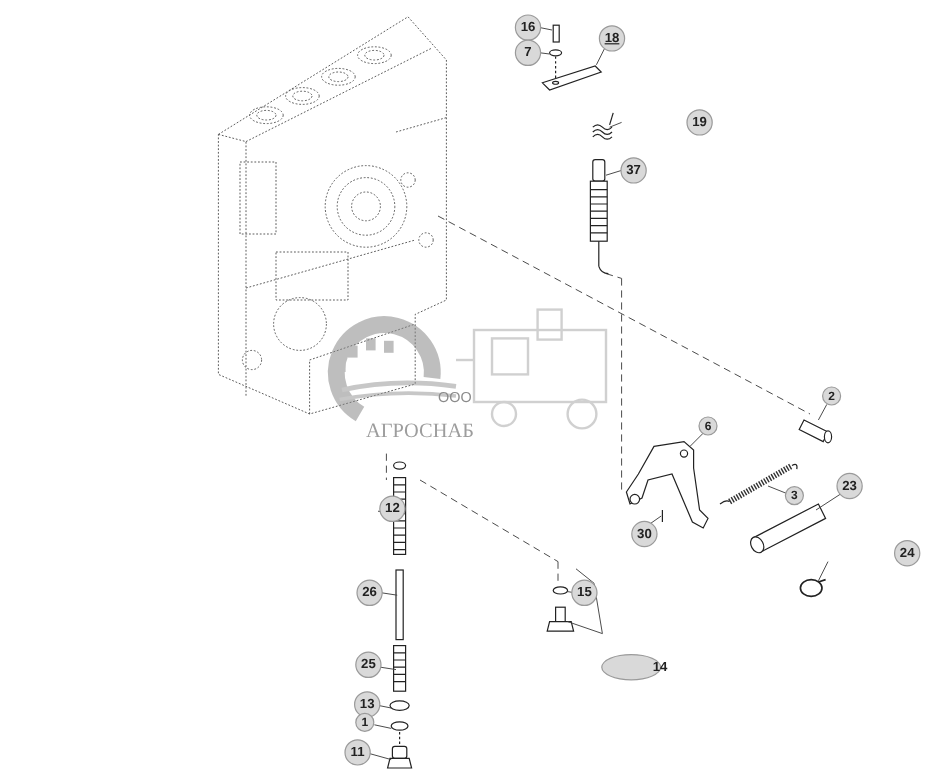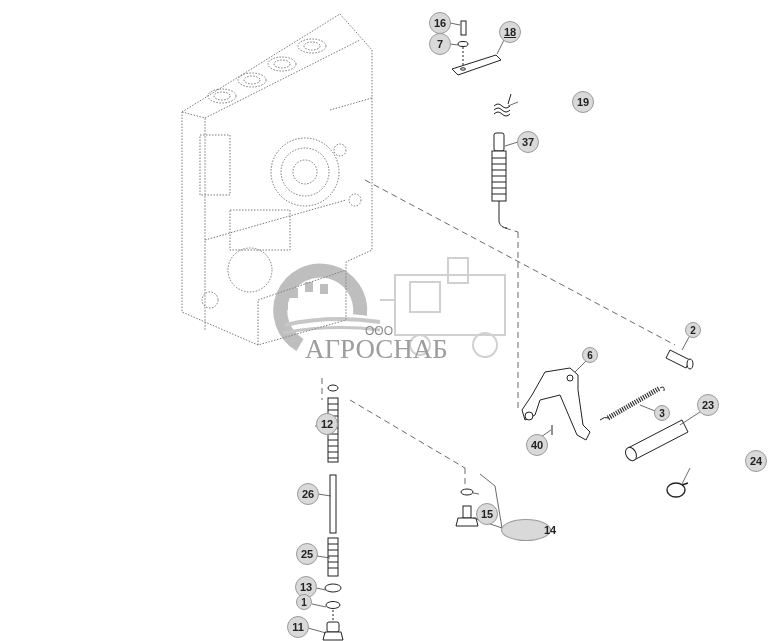--- a/index.html
+++ b/index.html
@@ -4,21 +4,21 @@
 <style>
   html, body { margin:0; padding:0; background:#ffffff; }
   body { width:781px; height:641px; position:relative; overflow:hidden; font-family:"Liberation Sans", sans-serif; }
   #canvas { position:absolute; left:0; top:0; width:781px; height:641px; }
   .callout { position:absolute; width:22px; height:22px; margin-left:-11px; margin-top:-11px; border-radius:50%;
              background:#d9d9d9; border:1px solid #9a9a9a; box-sizing:border-box;
              font-family:"Liberation Sans", sans-serif; font-weight:bold; font-size:11px; color:#222;
              display:flex; align-items:center; justify-content:center; cursor:pointer; }
   .callout.small { width:16px; height:16px; margin-left:-8px; margin-top:-8px; font-size:10px; }
   .wm-text { position:absolute; font-family:"Liberation Serif", serif; color:#9d9d9d; }
-  #wm-brand { left:305px; top:334px; font-size:27px; letter-spacing:0px; }
+  #wm-brand { left:305px; top:349px; font-size:17px; letter-spacing:0px; }
   #wm-ooo { left:365px; top:324px; font-size:12px; font-family:Liberation Sans, sans-serif; color:#8a8a8a; }
 </style>
 </head>
 <body>
 
 <div id="canvas">
   <svg width="781" height="641" viewBox="0 0 781 641" xmlns="http://www.w3.org/2000/svg" style="position:absolute;left:0;top:0;">
 
     <g fill="none" stroke="#555" stroke-width="0.8" stroke-dasharray="1.5,1.5">
       <polygon points="182,112 340,14 372,50 372,250 346,262 346,320 258,345 182,312"></polygon>
@@ -175,24 +175,24 @@
   <div id="callouts">
       <div class="callout" style="left: 440px; top: 23px;">16</div>
       <div class="callout" style="left: 440px; top: 44px;">7</div>
       <div class="callout" style="left: 510px; top: 32px; text-decoration: underline;">18</div>
       <div class="callout" style="left: 552px; top: 102px; margin-left: 20px;">19</div>
       <div class="callout" style="left: 528px; top: 142px;">37</div>
       <div class="callout small" style="left: 693px; top: 330px;">2</div>
       <div class="callout small" style="left: 590px; top: 355px;">6</div>
       <div class="callout small" style="left: 662px; top: 413px;">3</div>
       <div class="callout" style="left: 708px; top: 405px;">23</div>
-      <div class="callout" style="left: 537px; top: 445px;">40</div>
+      <div class="callout" style="left: 537px; top: 445px;">30</div>
       <div class="callout" style="left: 697px; top: 461px; margin-left: 48px;">24</div>
       <div class="callout" style="left: 305px; top: 424px; margin-left: 11px;">12</div>
       <div class="callout" style="left: 308px; top: 494px;">26</div>
-      <div class="callout" style="left: 487px; top: 514px;">15</div>
-      <div class="callout" style="left: 512px; top: 530px; padding-left: 48px;">14</div>
+      <div class="callout" style="left: 487px; top: 494px;">15</div>
+      <div class="callout" style="left: 512px; top: 556px; padding-left: 48px;">14</div>
       <div class="callout" style="left: 307px; top: 554px;">25</div>
       <div class="callout" style="left: 306px; top: 587px;">13</div>
       <div class="callout small" style="left: 304px; top: 602px;">1</div>
       <div class="callout" style="left: 298px; top: 627px;">11</div>
     </div>
 </div>
 
 </body></html>

